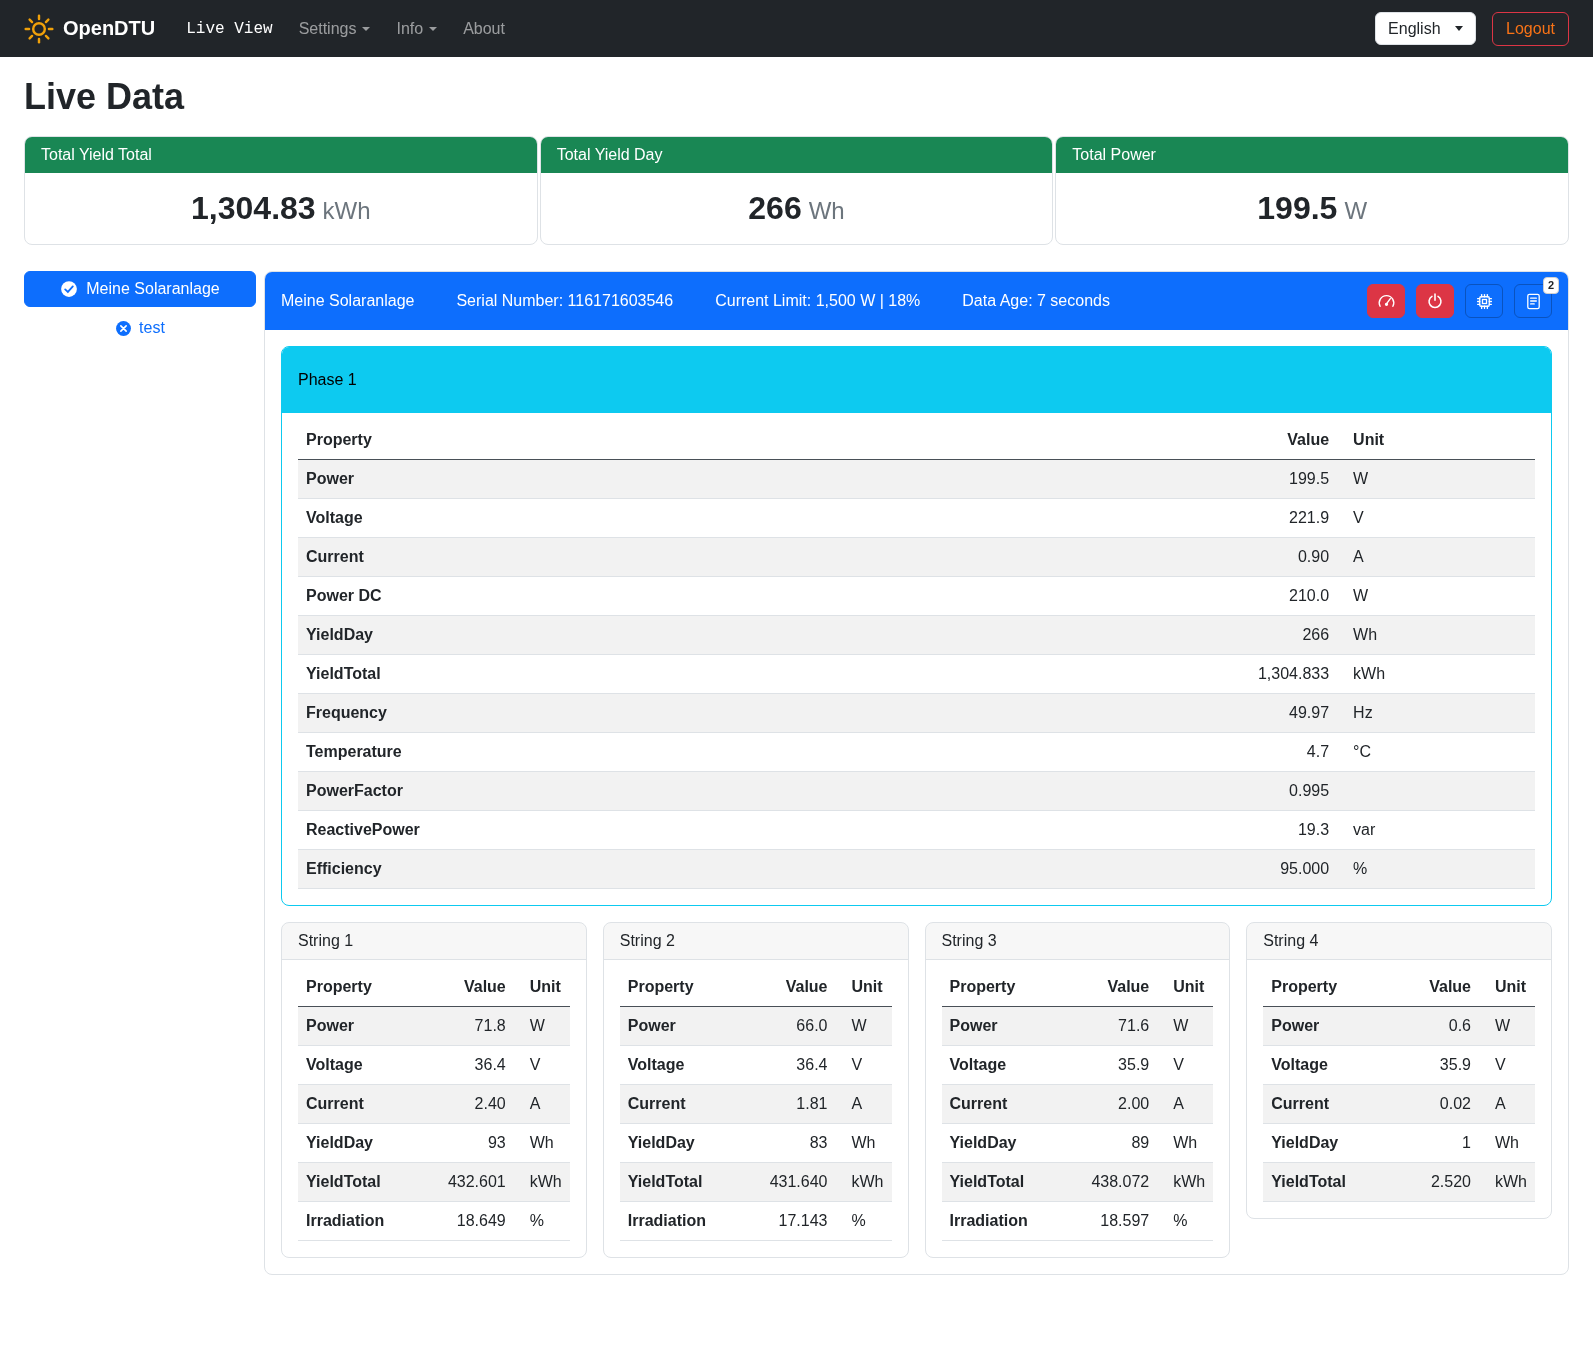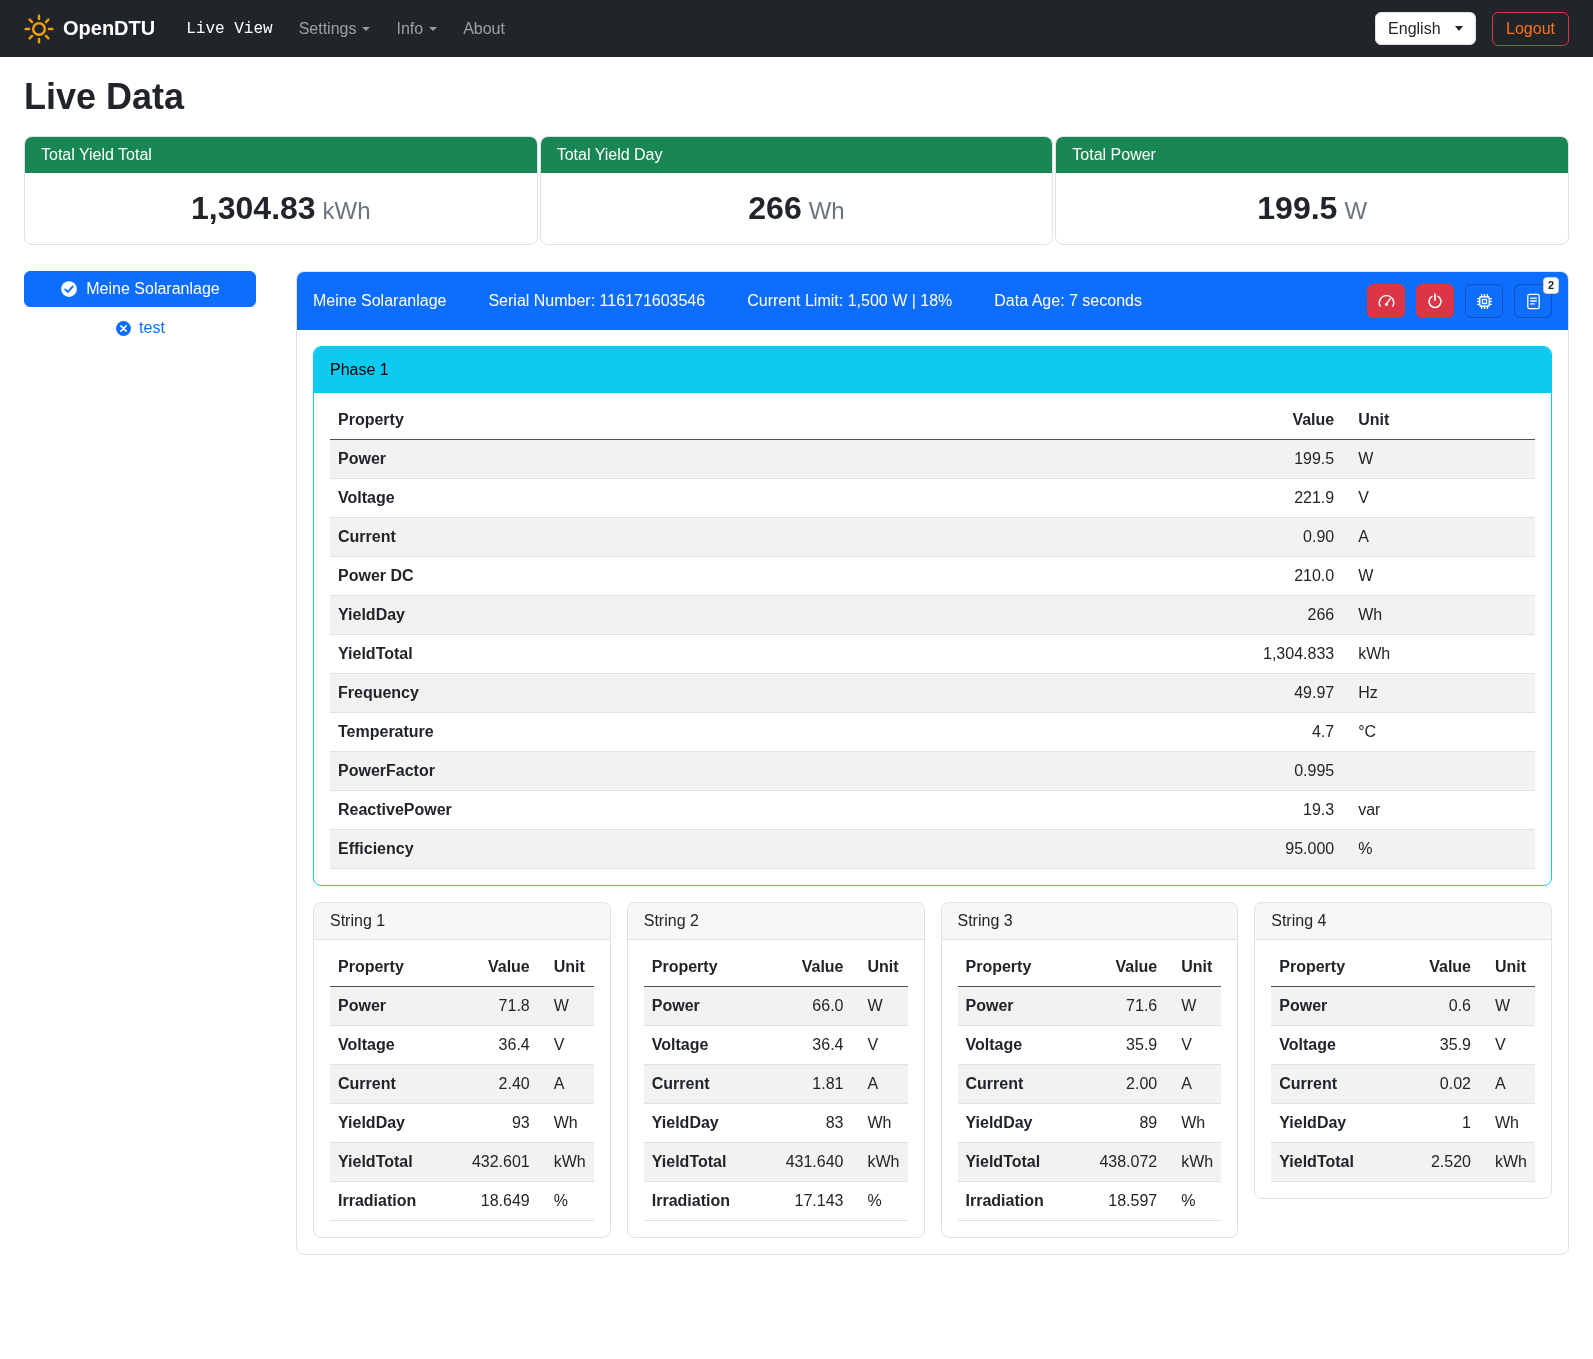--- a/index.html
+++ b/index.html
@@ -69,21 +69,21 @@
   }
   .summary-card { flex: 1; }
   .summary-card .card-header {
     background: #198754; color: #fff; padding: 9px 16px; font-size: 16px;
   }
   .summary-card .card-body { padding: 17px 16px; text-align: center; }
   .summary-value { font-size: 32px; font-weight: 700; color: #212529; }
   .summary-unit { font-size: 24px; font-weight: 400; color: #6c757d; margin-left: 7px; }
 
   
-  .content-row { display: flex; gap: 40px; align-items: flex-start; }
+  .content-row { display: flex; gap: 8px; align-items: flex-start; }
   .sidebar { flex: 0 0 232px; display: flex; flex-direction: column; align-items: center; gap: 12px; }
   .inverter-btn {
     width: 100%;
     background: #0d6efd; color: #fff; border: 1px solid #0d6efd; border-radius: 6px;
     padding: 8px 12px; font-size: 16px; font-family: inherit;
     display: flex; align-items: center; justify-content: center; gap: 8px; cursor: pointer;
   }
   .inverter-link {
     display: inline-flex; align-items: center; gap: 7px;
     color: #0d6efd; font-size: 16px; text-decoration: none; cursor: pointer;
@@ -105,21 +105,21 @@
   .icon-btn.primary { background: #0d6efd; border-color: #0a53be; }
   .count-badge {
     position: absolute; top: -8px; right: -8px;
     background: #fff; color: #212529; font-size: 11px; line-height: 1;
     padding: 2px 4px; border-radius: 4px; border: 1px solid #d0d0d0; font-weight: 700;
   }
   .main-card-body { padding: 16px; }
 
   
   .phase-card { border: 1px solid #0dcaf0; border-radius: 8px; overflow: hidden; }
-  .phase-header { background: #0dcaf0; color: #000; padding: 14px 16px; font-size: 16px; }
+  .phase-header { background: #0dcaf0; color: #000; padding: 24px 16px; font-size: 16px; }
   .phase-body { padding: 8px 16px 16px; }
 
   
   table.data { width: 100%; border-collapse: collapse; }
   .data th, .data td {
     padding: 10px 8px; font-size: 16px; text-align: left;
     border-bottom: 1px solid #dee2e6; vertical-align: middle;
   }
   .data thead th { border-bottom: 1px solid #495057; font-weight: 700; }
   .data tbody th { font-weight: 700; }

